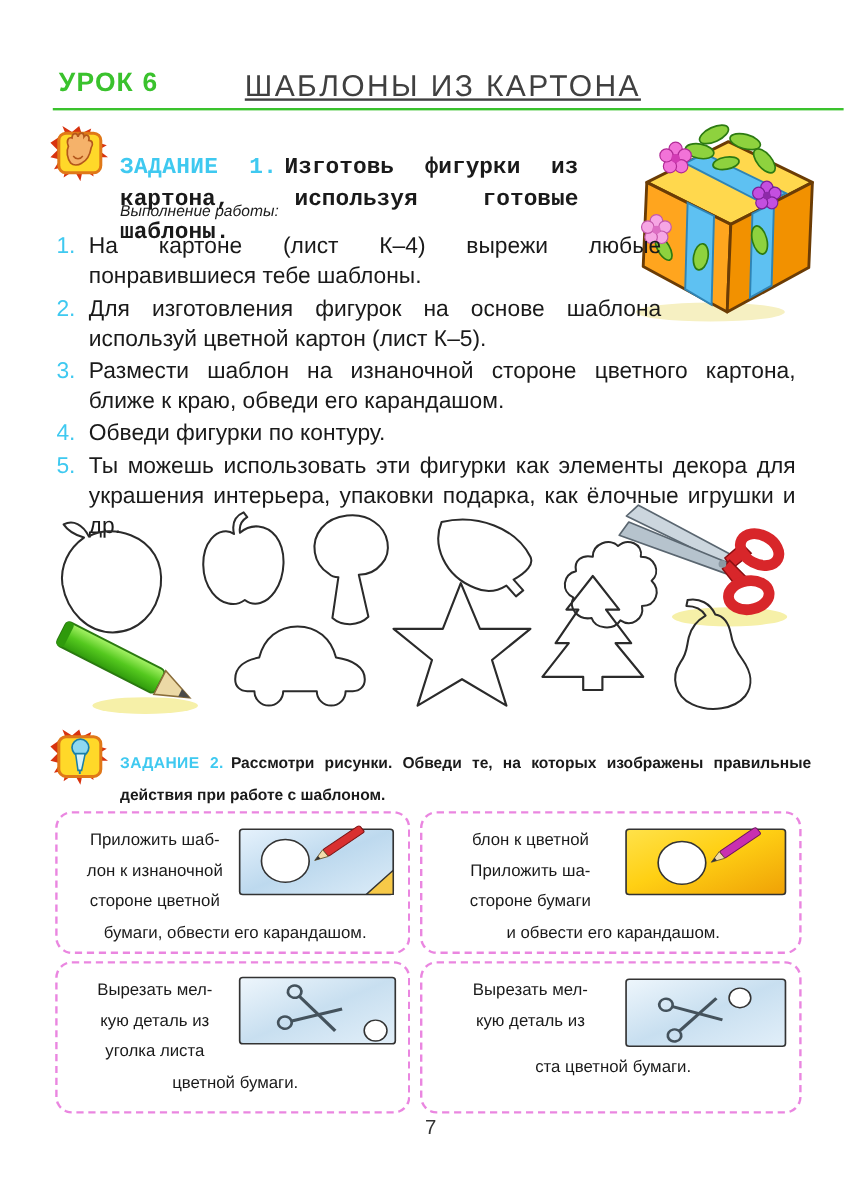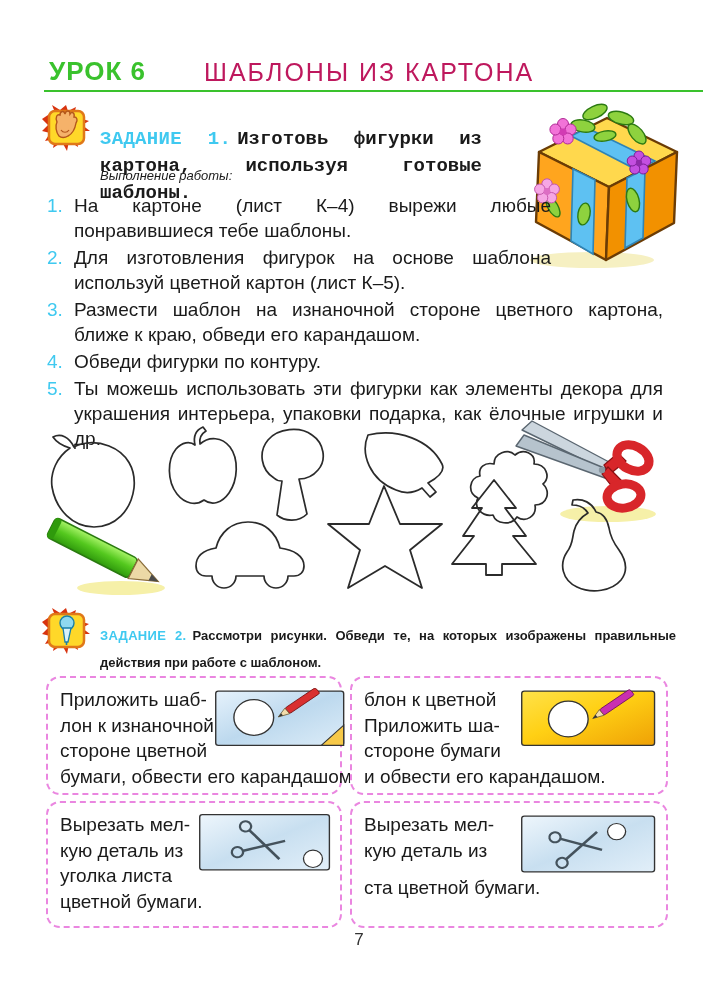--- a/index.html
+++ b/index.html
@@ -1,39 +1,39 @@
 <!DOCTYPE html>
 <html><head>
 <meta charset="utf-8">
 <style>
   html,body{margin:0;padding:0;background:#fff;}
   .page{position:relative;width:718px;height:1001px;background:#ffffff;overflow:hidden;
         font-family:"Liberation Sans",sans-serif;color:#1a1a1a;}
-  .lesson{position:absolute;left:49px;top:56px;font-size:26px;font-weight:bold;
+  .lesson{position:absolute;left:49px;top:56px;font-size:22px;font-weight:bold;
           color:#3ac22d;letter-spacing:1px;}
-  .title{position:absolute;left:204px;top:58px;font-size:25px;letter-spacing:2px;color:#be185d;}
+  .title{position:absolute;left:204px;top:58px;font-size:25px;letter-spacing:2px;color:#404040;text-decoration:underline;}
   .rule{position:absolute;left:44px;top:90px;width:659px;height:2px;background:#3ac22d;}
   .task-icon{position:absolute;width:54px;height:52px;}
   #icon1{left:40px;top:103px;}
   #icon2{left:40px;top:606px;}
   .t1p{position:absolute;left:100px;top:107px;width:382px;font-size:19px;font-weight:bold;
        line-height:27px;text-align:justify;font-family:Liberation Mono, monospace;}
   .tlabel{color:#3fc9f0;letter-spacing:.3px;padding-right:6px;}
   .t1sub{position:absolute;left:100px;top:162px;font-size:13px;font-style:italic;line-height:27px;}
   .steps{position:absolute;left:47px;top:193px;width:616px;font-size:19px;line-height:25px;}
   .step{display:flex;margin-bottom:2px;}
   .step .num{color:#3fc9f0;width:27px;flex:none;}
   .step .txt{flex:1;text-align:justify;}
   .step.short .txt{margin-right:112px;}
   .gift{position:absolute;left:487px;top:92px;}
   .shape{position:absolute;}
   .t2p{position:absolute;left:100px;top:609px;width:576px;font-size:13px;font-weight:bold;
        line-height:27px;text-align:justify;}
   .card{position:absolute;border:2.5px dashed #ea86e0;border-radius:14px;
-        padding:8px 8px 2px 12px;box-sizing:border-box;font-size:19px;background:#fff;}
+        padding:8px 8px 2px 12px;box-sizing:border-box;font-size:14px;background:#fff;text-align:center;}
   #card1{left:46px;top:676px;width:296px;height:119px;}
   #card2{left:350px;top:676px;width:318px;height:119px;}
   #card3{left:46px;top:801px;width:296px;height:127px;}
   #card4{left:350px;top:801px;width:318px;height:127px;}
   .card-top{display:flex;}
   .card-lines{flex:1;padding-top:1px;}
   .card-line{line-height:25.5px;white-space:nowrap;}
   .card-img{flex:none;margin-top:2px;}
   .card-last{line-height:26px;white-space:nowrap;}
   .pagenum{position:absolute;left:0;top:930px;width:100%;text-align:center;

